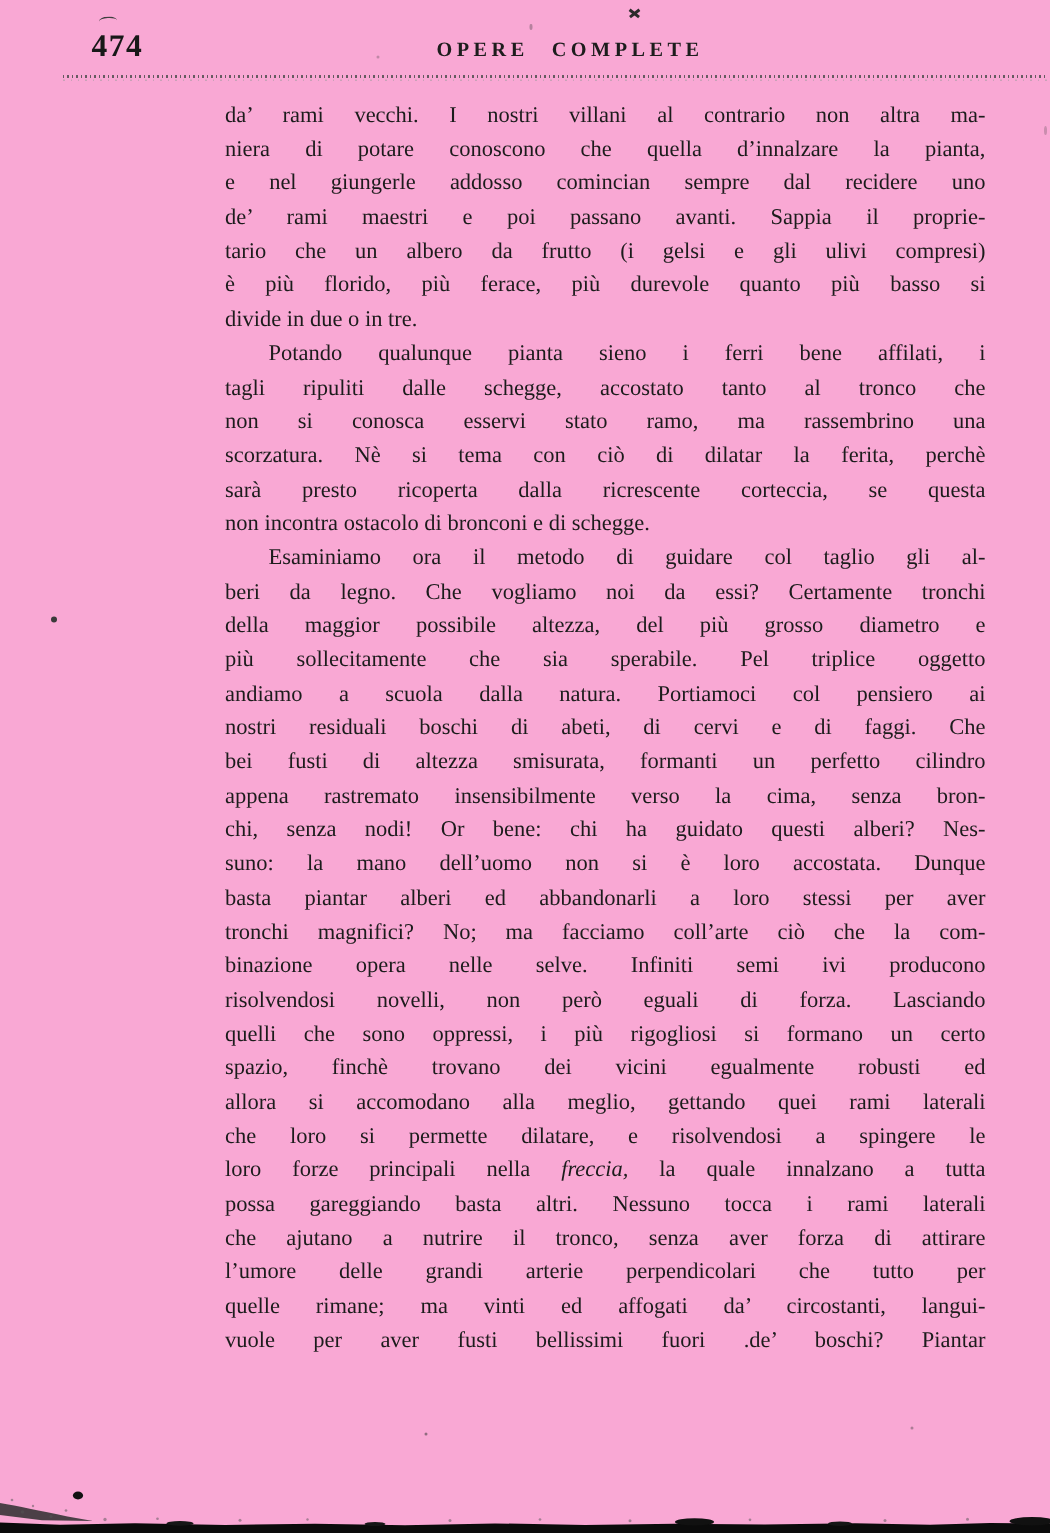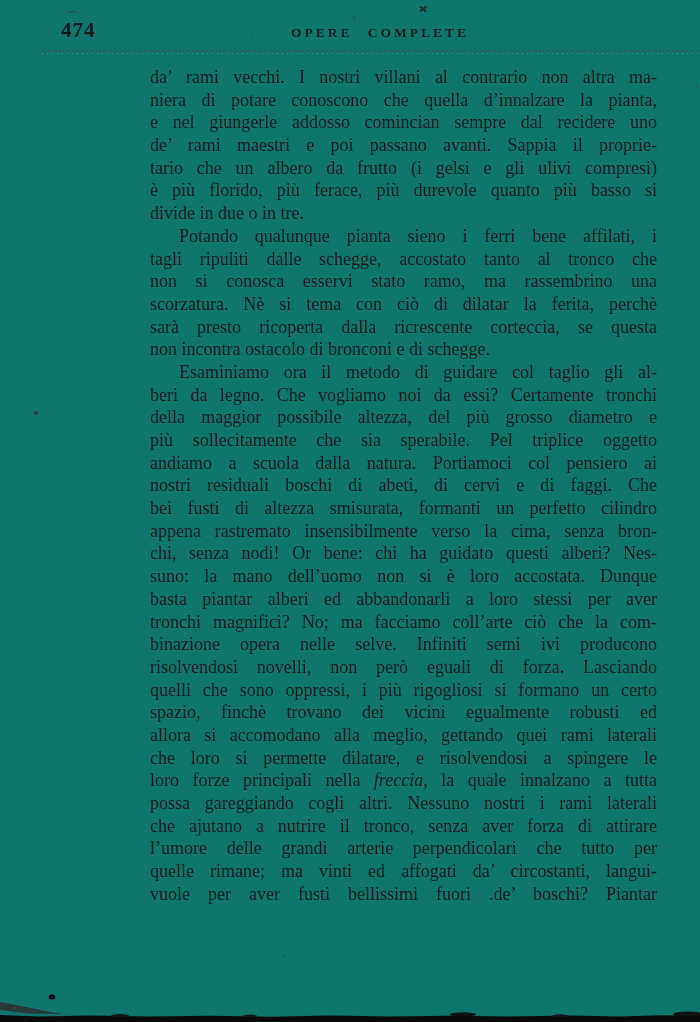--- a/index.html
+++ b/index.html
@@ -1,19 +1,19 @@
 <!DOCTYPE html>
 <html><head>
 <meta charset="utf-8">
 <style>
   html,body{margin:0;padding:0;background:#e8e8e8;}
   .page{
     position:relative;
     width:700px;height:1022px;
-    background:#0f766e;
+    background:#f9a8d4;
     overflow:hidden;
     font-family:"Liberation Serif","DejaVu Serif",serif;
     color:#1c1c1c;
   }
   
   .page-number{
     position:absolute;left:61px;top:18px;
     font-size:21px;font-weight:bold;letter-spacing:1px;color:#181818;
   }
   .running-title{
@@ -27,21 +27,21 @@
     opacity:.85;
   }
   .dotted-rule2{
     position:absolute;left:42px;top:53px;width:656px;height:1px;
     background-image:repeating-linear-gradient(90deg,#9a9a9a 0 1px,transparent 1px 5px);
     opacity:.5;
   }
   
   .text-block{
     position:absolute;left:150px;top:66px;width:507px;
-    font-size:18px;line-height:22.7px;
+    font-size:15px;line-height:22.7px;
   }
   .line{
     text-align:justify;
     text-align-last:justify;
     text-justify:inter-word;
     white-space:normal;
     height:22.7px;overflow:visible;
   }
   .line.indent{text-indent:29px;}
   .line.para-end{text-align-last:left;}
@@ -101,21 +101,21 @@
       <div class="line"><span>suno: la mano dell’uomo non si è loro accostata. Dunque</span></div>
       <div class="line"><span>basta piantar alberi ed abbandonarli a loro stessi per aver</span></div>
       <div class="line"><span>tronchi magnifici? No; ma facciamo coll’arte ciò che la com-</span></div>
       <div class="line"><span>binazione opera nelle selve. Infiniti semi ivi producono</span></div>
       <div class="line"><span>risolvendosi novelli, non però eguali di forza. Lasciando</span></div>
       <div class="line"><span>quelli che sono oppressi, i più rigogliosi si formano un certo</span></div>
       <div class="line"><span>spazio, finchè trovano dei vicini egualmente robusti ed</span></div>
       <div class="line"><span>allora si accomodano alla meglio, gettando quei rami laterali</span></div>
       <div class="line"><span>che loro si permette dilatare, e risolvendosi a spingere le</span></div>
       <div class="line"><span>loro forze principali nella </span><i>freccia,</i><span> la quale innalzano a tutta</span></div>
-      <div class="line"><span>possa gareggiando cogli altri. Nessuno nostri i rami laterali</span></div>
+      <div class="line"><span>possa gareggiando basta altri. Nessuno tocca i rami laterali</span></div>
       <div class="line"><span>che ajutano a nutrire il tronco, senza aver forza di attirare</span></div>
       <div class="line"><span>l’umore delle grandi arterie perpendicolari che tutto per</span></div>
       <div class="line"><span>quelle rimane; ma vinti ed affogati da’ circostanti, langui-</span></div>
       <div class="line"><span>vuole per aver fusti bellissimi fuori .de’ boschi? Piantar</span></div>
     </main>
 
   <div class="speck" style="left:34px;top:411px;width:4px;height:4px;"></div>
   <div class="speck" style="left:283px;top:955px;width:2px;height:2px;opacity:.55;"></div>
   <div class="speck" style="left:607px;top:951px;width:2px;height:2px;opacity:.4;"></div>
   <div class="speck" style="left:353px;top:16px;width:2px;height:4px;opacity:.35;border-radius:40%;"></div>

